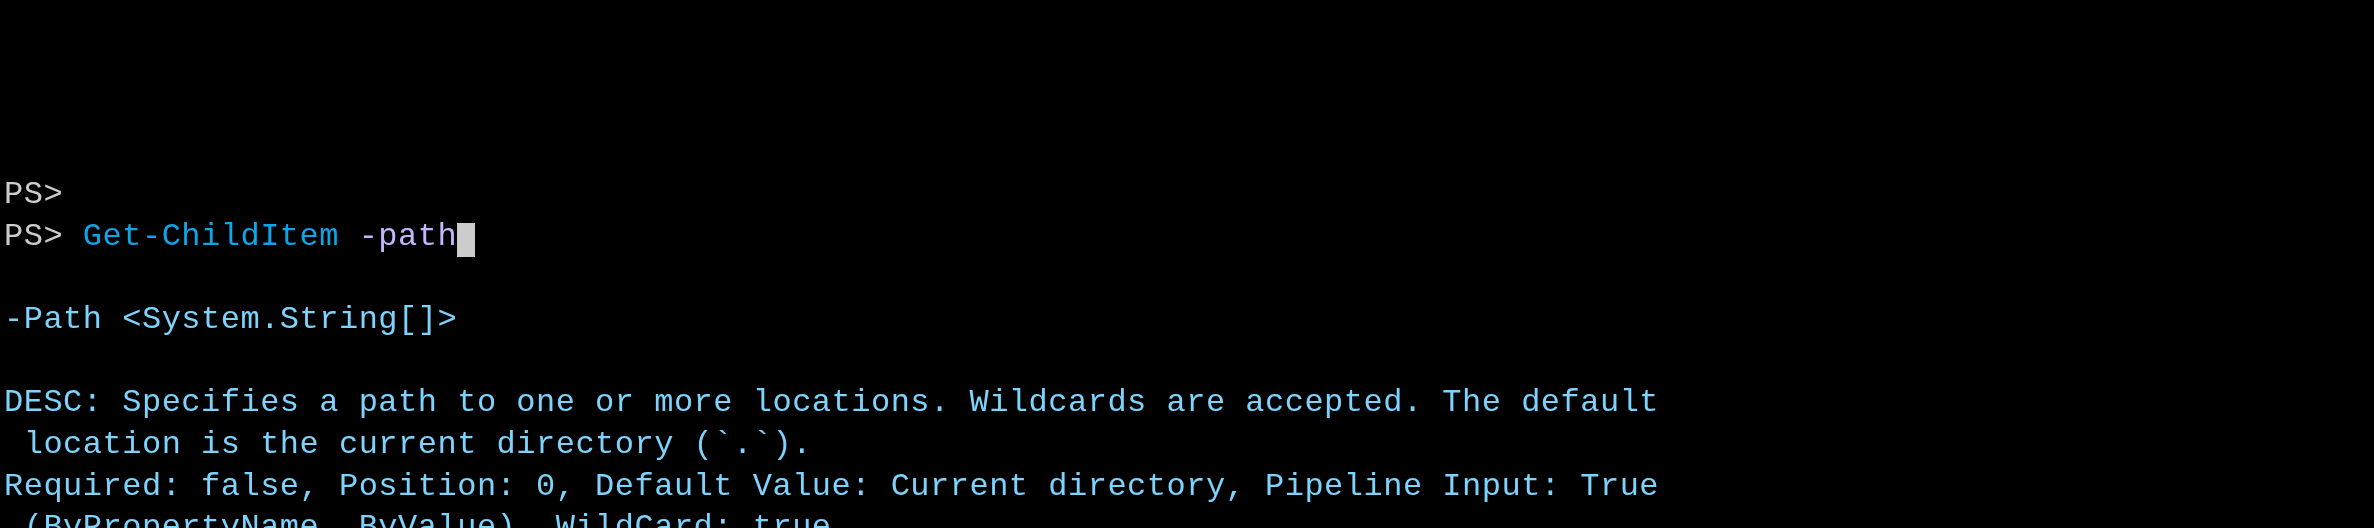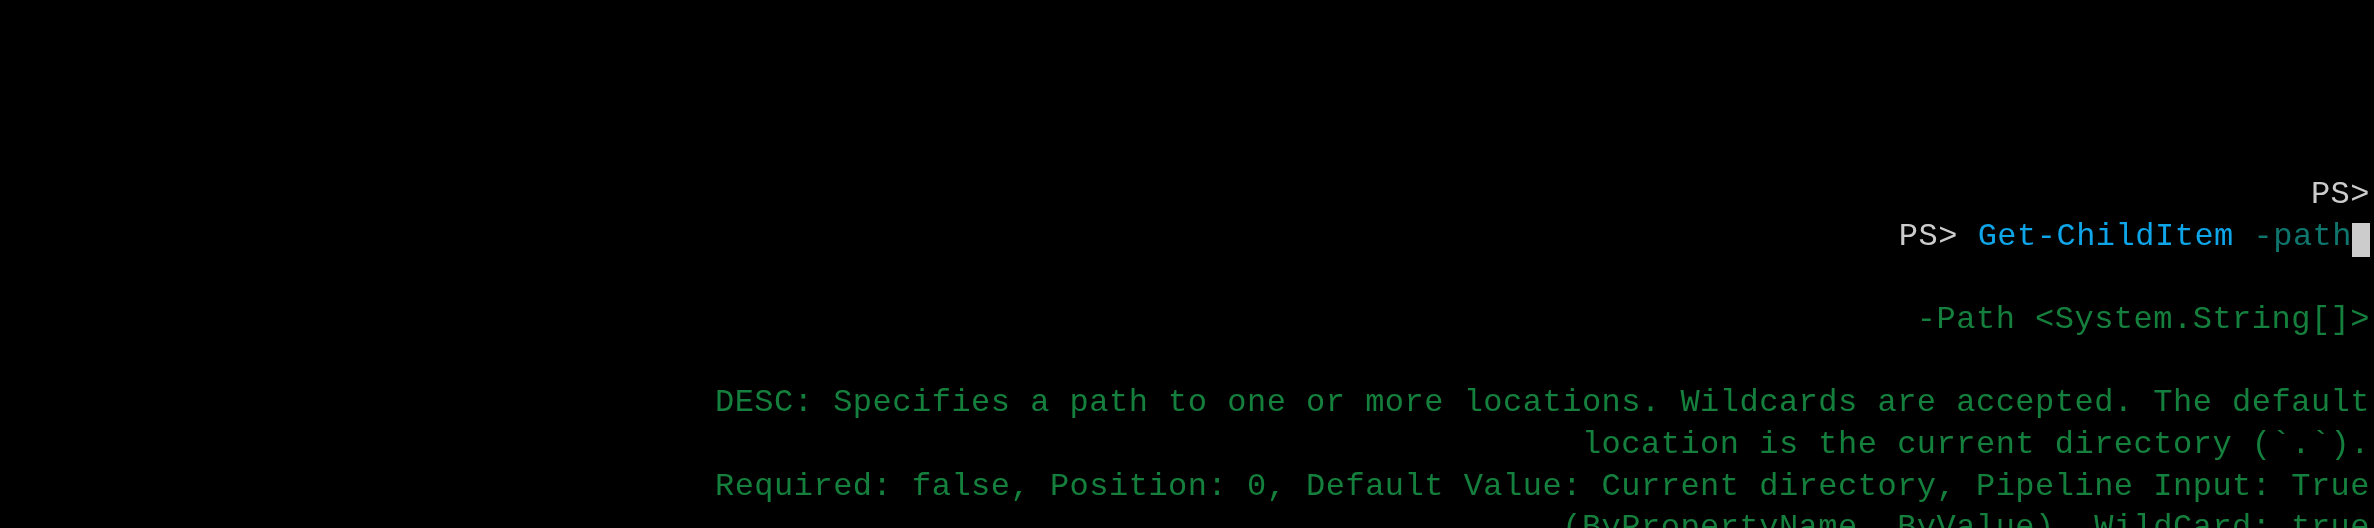--- a/index.html
+++ b/index.html
@@ -1,19 +1,18 @@
 <!DOCTYPE html>
 <html><head>
   <meta charset="utf-8">
   <style>
     * {
       margin: 0;
       padding: 0;
       box-sizing: border-box;
-      text-align: right;
     }
     body {
       background-color: #000000;
       color: #cccccc;
       font-family: 'Consolas', 'Monaco', 'Courier New', monospace;
       font-size: 32px;
       line-height: 1.3;
       padding: 8px 4px;
       width: 2374px;
       height: 528px;
@@ -21,33 +20,32 @@
       white-space: pre-wrap;
       letter-spacing: 0.5px;
     }
     .prompt {
       color: #cccccc;
     }
     .command {
       color: #0ea5e9;
     }
     .param {
-      color: #0f766e;
+      color: #c4b5fd;
     }
     .cursor {
       display: inline-block;
       width: 18px;
       height: 34px;
       background-color: #cccccc;
       vertical-align: text-bottom;
       margin-bottom: -2px;
     }
     .help-text {
-      color: #15803d;
-      margin-left: 28px;
+      color: #7dd3fc;
     }
     .line {
       display: block;
     }
     .blank-line {
       display: block;
       height: 1.3em;
     }
   </style>
 </head>

